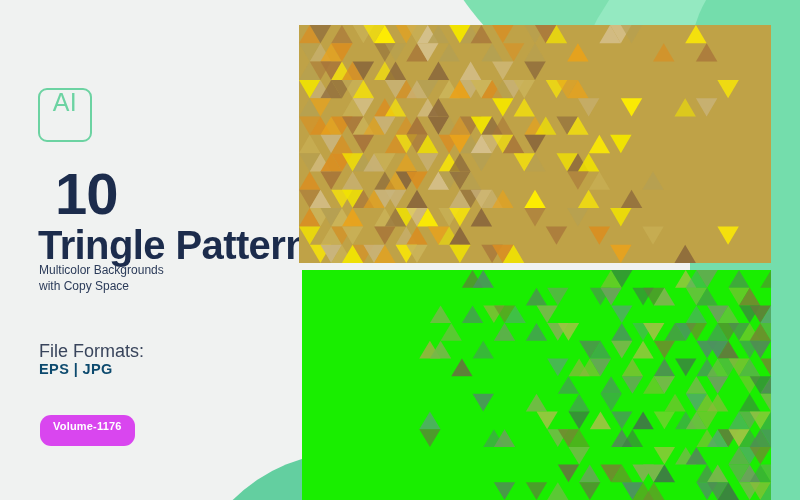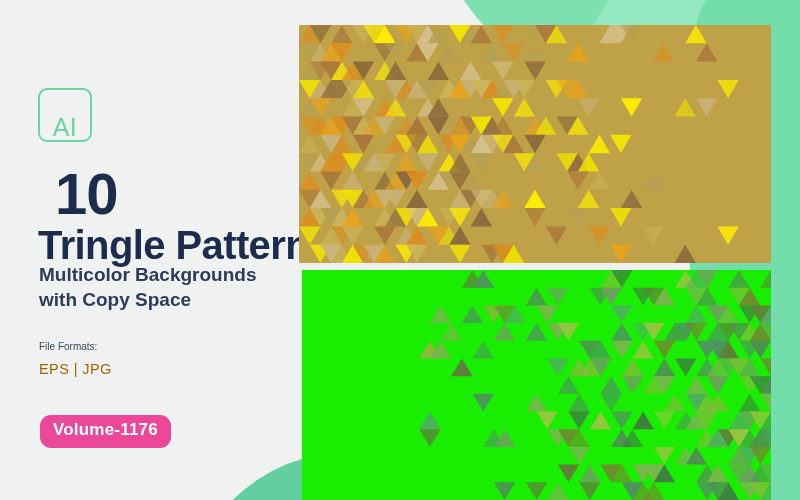--- a/index.html
+++ b/index.html
@@ -80,21 +80,21 @@
 
   .ai-badge {
     position: absolute;
     left: 0;
     top: 88px;
     width: 54px;
     height: 54px;
     border: 2.5px solid #6cd3a2;
     border-radius: 9px;
     display: flex;
-    align-items: flex-end;
+    align-items: flex-start;
     justify-content: center;
   }
   .ai-badge .ai-text {
     font-size: 25px;
     color: #6cd3a2;
     letter-spacing: 0.5px;
     line-height: 1;
     font-weight: 400;
     font-family: "Liberation Sans", sans-serif;
   }
@@ -120,54 +120,54 @@
     color: #1c2c4c;
     letter-spacing: -0.6px;
     line-height: 1;
     white-space: nowrap;
   }
 
   .subtitle {
     position: absolute;
     left: 1px;
     top: 263px;
-    font-size: 19px;
-    font-weight: bold;
+    font-size: 12px;
+    font-weight: normal;
     color: #2b3b59;
     line-height: 1.3;
     width: 270px;
   }
 
   .formats-label {
     position: absolute;
     left: 1px;
     top: 341px;
-    font-size: 10px;
+    font-size: 18px;
     color: #39455c;
   }
 
   .formats-value {
     position: absolute;
     left: 1px;
     top: 361px;
     font-size: 14.5px;
-    font-weight: normal;
-    color: #a16207;
+    font-weight: bold;
+    color: #0c4a6e;
     letter-spacing: 0.4px;
   }
 
   .volume-badge {
     position: absolute;
     left: 2px;
     top: 415px;
-    background: #ec4899;
+    background: #d946ef;
     color: #ffffff;
-    font-size: 17px;
+    font-size: 11px;
     font-weight: bold;
-    padding: 5px 13px 8px 13px;
+    padding: 5px 13px 14px 13px;
     border-radius: 11px;
     letter-spacing: 0.2px;
   }
 
   
   .panel {
     position: absolute;
     overflow: hidden;
   }
 

